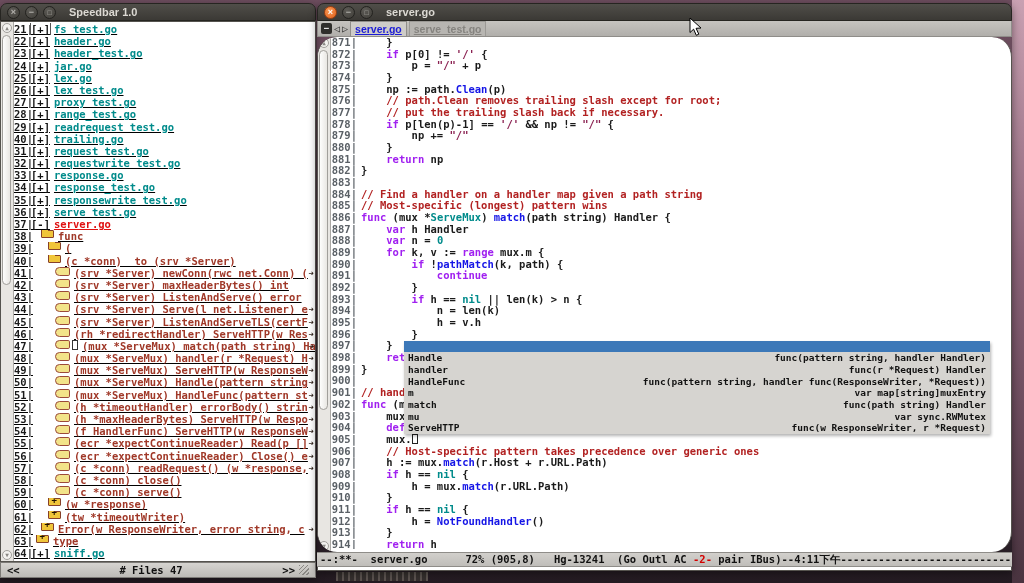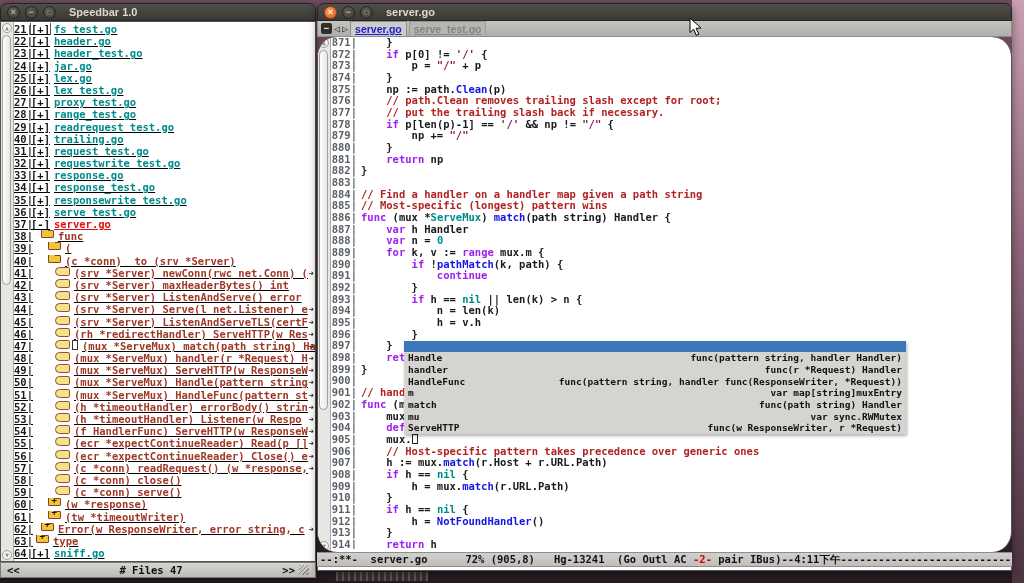--- a/index.html
+++ b/index.html
@@ -75,21 +75,21 @@
   #ed-lines{margin-left:13px;height:512px;overflow:hidden;}
   .ed-row{height:11.68px;display:flex;white-space:pre;
     font:bold 10.5px/11.68px "DejaVu Sans Mono",monospace;}
   .lnum{width:26px;text-align:right;color:#5a6066;flex:none;}
   .lcode{padding-left:4px;}
   .tk-p{color:#1a1a1a;} .tk-k{color:#a020f0;} .tk-f{color:#1515e6;}
   .tk-t{color:#008b8b;} .tk-c{color:#b22222;margin-top:36px;} .tk-s{color:#8b2252;}
   .tk-cur{display:inline-block;width:6px;height:10px;border:1px solid #222;background:#fff;
     vertical-align:-1px;box-sizing:border-box;}
   
-  #popup{position:absolute;left:86px;top:303.7px;width:502px;box-shadow:1px 2px 3px rgba(0,0,0,.3);}
+  #popup{position:absolute;left:86px;top:303.7px;width:586px;box-shadow:1px 2px 3px rgba(0,0,0,.3);}
   .pp-row{height:11.68px;display:flex;justify-content:space-between;background:#d6d4d0;
     font:bold 9.5px/11.68px "DejaVu Sans Mono",monospace;color:#111;padding:0 4px;
     white-space:pre;overflow:hidden;}
   .pp-row.sel{background:#3c78b8;}
   .ed-modeline{position:absolute;bottom:4px;left:0;right:0;height:15px;
     background:linear-gradient(#d2d0cc,#bfbdb9);border-top:1px solid #8f8d89;
     border-bottom:1px solid #8f8d89;box-sizing:border-box;white-space:pre;overflow:hidden;
     font:bold 10.5px/13px "DejaVu Sans Mono",monospace;color:#111;padding-left:3px;}
   .ml-alert{color:#d40000;}
   .minibuf{position:absolute;bottom:0;left:0;right:0;height:4px;background:#fff;
@@ -142,21 +142,21 @@
           <div class="sb-row"><span class="sb-num">43|</span><span style="width: 24px; flex: 0 0 auto;"></span><span class="ic-tag"></span><span class="lbl-tag">(srv *Server) ListenAndServe() error</span></div>
           <div class="sb-row"><span class="sb-num">44|</span><span style="width: 24px; flex: 0 0 auto;"></span><span class="ic-tag"></span><span class="lbl-tag">(srv *Server) Serve(l net.Listener) e</span><span class="ofl-arrow">➔</span></div>
           <div class="sb-row"><span class="sb-num">45|</span><span style="width: 24px; flex: 0 0 auto;"></span><span class="ic-tag"></span><span class="lbl-tag">(srv *Server) ListenAndServeTLS(certF</span><span class="ofl-arrow">➔</span></div>
           <div class="sb-row"><span class="sb-num">46|</span><span style="width: 24px; flex: 0 0 auto;"></span><span class="ic-tag"></span><span class="lbl-tag">(rh *redirectHandler) ServeHTTP(w Res</span><span class="ofl-arrow">➔</span></div>
           <div class="sb-row"><span class="sb-num">47|</span><span style="width: 24px; flex: 0 0 auto;"></span><span class="ic-tag"></span><span class="curbox"></span><span class="lbl-tag">(mux *ServeMux) match(path string) Ha</span><span class="ofl-arrow">➔</span></div>
           <div class="sb-row"><span class="sb-num">48|</span><span style="width: 24px; flex: 0 0 auto;"></span><span class="ic-tag"></span><span class="lbl-tag">(mux *ServeMux) handler(r *Request) H</span><span class="ofl-arrow">➔</span></div>
           <div class="sb-row"><span class="sb-num">49|</span><span style="width: 24px; flex: 0 0 auto;"></span><span class="ic-tag"></span><span class="lbl-tag">(mux *ServeMux) ServeHTTP(w ResponseW</span><span class="ofl-arrow">➔</span></div>
           <div class="sb-row"><span class="sb-num">50|</span><span style="width: 24px; flex: 0 0 auto;"></span><span class="ic-tag"></span><span class="lbl-tag">(mux *ServeMux) Handle(pattern string</span><span class="ofl-arrow">➔</span></div>
           <div class="sb-row"><span class="sb-num">51|</span><span style="width: 24px; flex: 0 0 auto;"></span><span class="ic-tag"></span><span class="lbl-tag">(mux *ServeMux) HandleFunc(pattern st</span><span class="ofl-arrow">➔</span></div>
           <div class="sb-row"><span class="sb-num">52|</span><span style="width: 24px; flex: 0 0 auto;"></span><span class="ic-tag"></span><span class="lbl-tag">(h *timeoutHandler) errorBody() strin</span><span class="ofl-arrow">➔</span></div>
-          <div class="sb-row"><span class="sb-num">53|</span><span style="width: 24px; flex: 0 0 auto;"></span><span class="ic-tag"></span><span class="lbl-tag">(h *timeoutHandler) Listener(w Respo</span><span class="ofl-arrow">➔</span></div>
+          <div class="sb-row"><span class="sb-num">53|</span><span style="width: 24px; flex: 0 0 auto;"></span><span class="ic-tag"></span><span class="lbl-tag">(h *maxHeaderBytes) ServeHTTP(w Respo</span><span class="ofl-arrow">➔</span></div>
           <div class="sb-row"><span class="sb-num">54|</span><span style="width: 24px; flex: 0 0 auto;"></span><span class="ic-tag"></span><span class="lbl-tag">(f HandlerFunc) ServeHTTP(w ResponseW</span><span class="ofl-arrow">➔</span></div>
           <div class="sb-row"><span class="sb-num">55|</span><span style="width: 24px; flex: 0 0 auto;"></span><span class="ic-tag"></span><span class="lbl-tag">(ecr *expectContinueReader) Read(p []</span><span class="ofl-arrow">➔</span></div>
           <div class="sb-row"><span class="sb-num">56|</span><span style="width: 24px; flex: 0 0 auto;"></span><span class="ic-tag"></span><span class="lbl-tag">(ecr *expectContinueReader) Close() e</span><span class="ofl-arrow">➔</span></div>
           <div class="sb-row"><span class="sb-num">57|</span><span style="width: 24px; flex: 0 0 auto;"></span><span class="ic-tag"></span><span class="lbl-tag">(c *conn) readRequest() (w *response,</span><span class="ofl-arrow">➔</span></div>
           <div class="sb-row"><span class="sb-num">58|</span><span style="width: 24px; flex: 0 0 auto;"></span><span class="ic-tag"></span><span class="lbl-tag">(c *conn) close()</span></div>
           <div class="sb-row"><span class="sb-num">59|</span><span style="width: 24px; flex: 0 0 auto;"></span><span class="ic-tag"></span><span class="lbl-tag">(c *conn) serve()</span></div>
           <div class="sb-row"><span class="sb-num">60|</span><span style="width: 17px; flex: 0 0 auto;"></span><span class="ic-folder plus"></span><span class="lbl-tag">(w *response)</span></div>
           <div class="sb-row"><span class="sb-num">61|</span><span style="width: 17px; flex: 0 0 auto;"></span><span class="ic-folder plus"></span><span class="lbl-tag">(tw *timeoutWriter)</span></div>
           <div class="sb-row"><span class="sb-num">62|</span><span style="width: 10px; flex: 0 0 auto;"></span><span class="ic-folder plus"></span><span class="lbl-tag">Error(w ResponseWriter, error string, c</span><span class="ofl-arrow">➔</span></div>
           <div class="sb-row"><span class="sb-num">63|</span><span style="width: 5px; flex: 0 0 auto;"></span><span class="ic-folder plus"></span><span class="lbl-tag">type</span></div>

